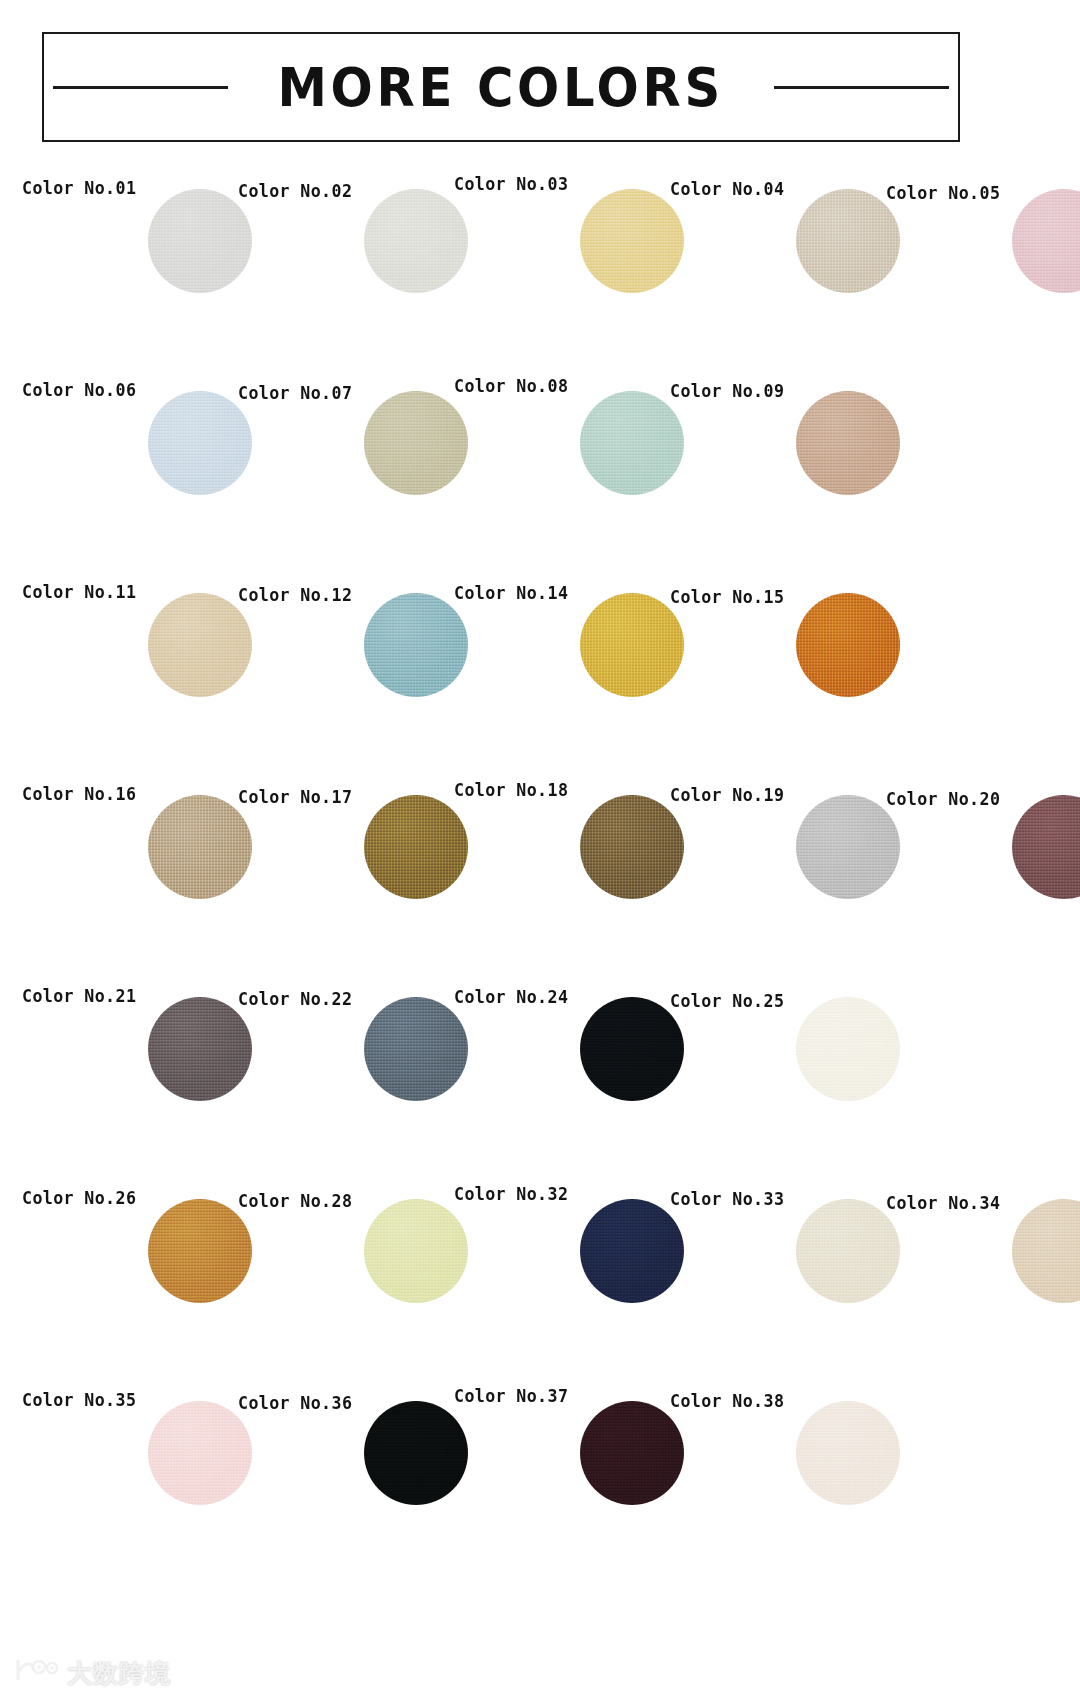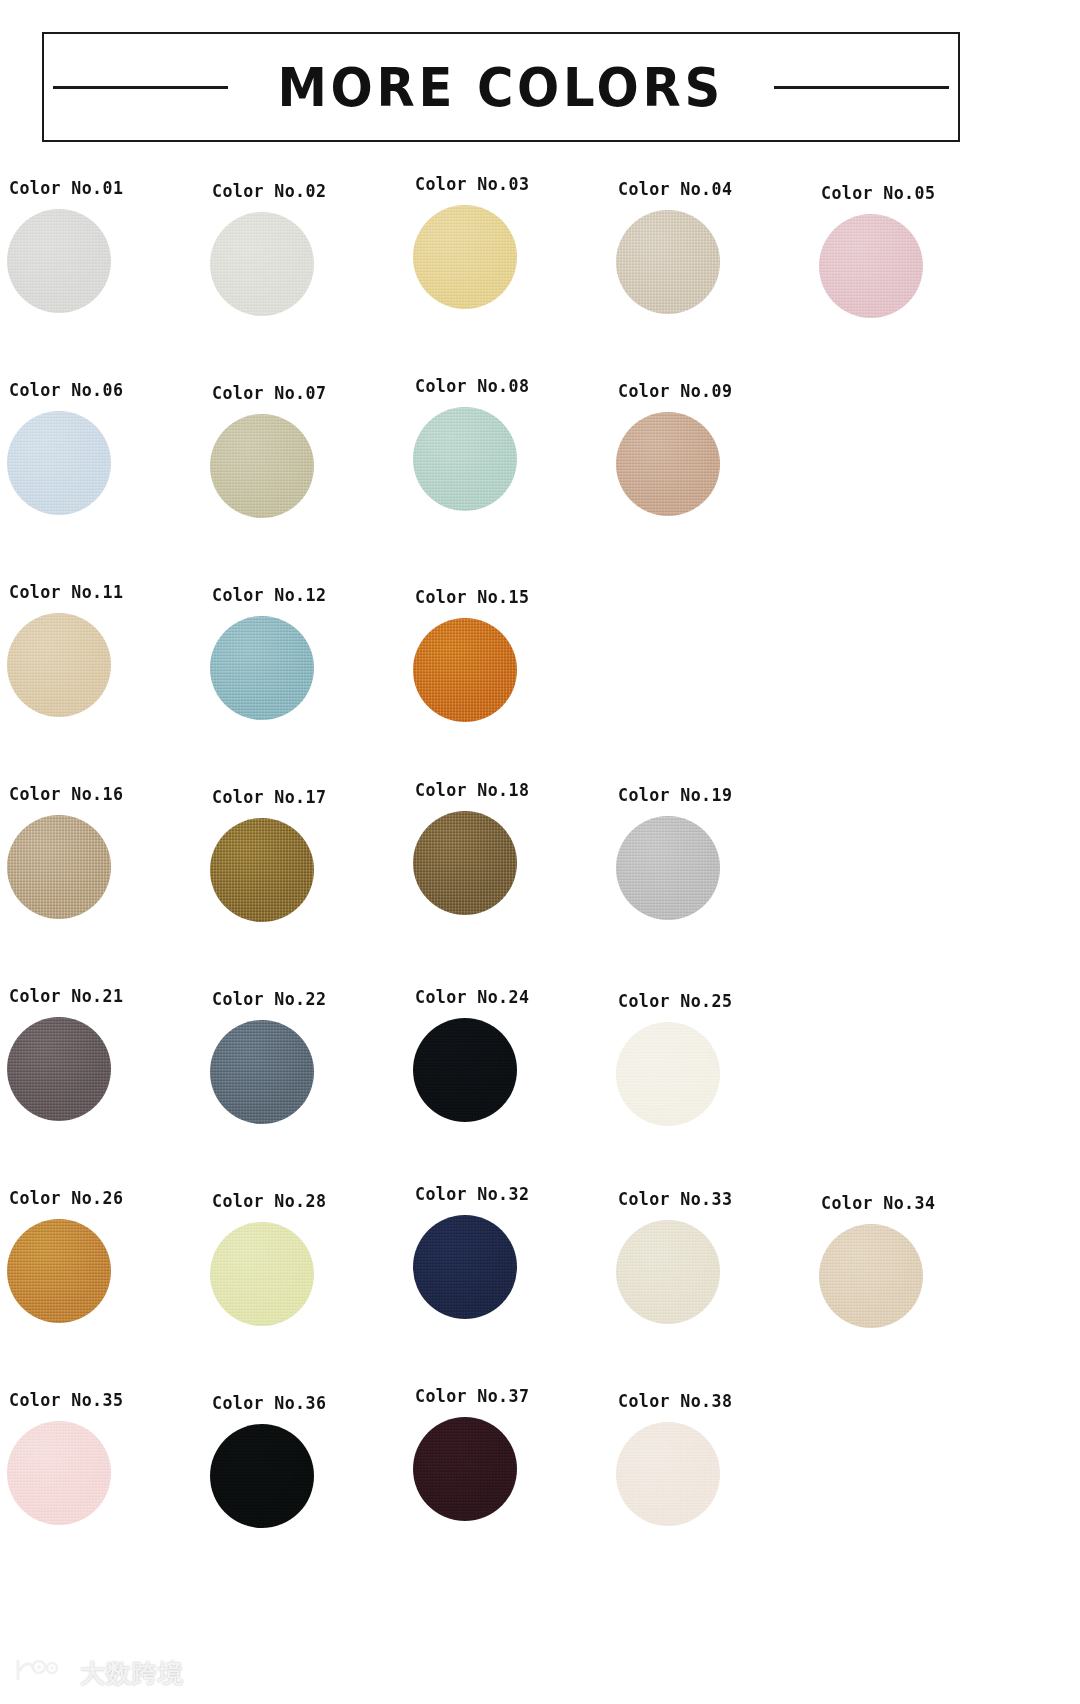--- a/index.html
+++ b/index.html
@@ -60,23 +60,23 @@
     top: 178px;
     width: 1080px;
   }
   .grid-row {
     display: flex;
     width: 1080px;
     height: 202px;
   }
   .cell {
     width: 202px;
-    margin-left: 1px;
+    margin-left: 14px;
     display: flex;
-    flex-direction: column;
+    flex-direction: row;
     align-items: flex-start;
   }
   .cell.spacer { visibility: hidden; }
   .cell-label {
     font-family: "DejaVu Sans Mono", monospace;
     font-size: 17.5px;
     font-weight: bold;
     letter-spacing: 0.4px;
     color: #141414;
     white-space: nowrap;
@@ -145,21 +145,21 @@
   .off3 { margin-top: 1px; }
   .off4 { margin-top: 5px; }
 
   
   .watermark {
     position: absolute;
     left: 14px;
     bottom: 14px;
     display: flex;
     align-items: flex-start;
-    gap: 20px;
+    gap: 7px;
     opacity: 0.92;
   }
   .wm-mark {
     width: 46px;
     height: 26px;
     position: relative;
   }
   .wm-text {
     font-family: "DejaVu Sans", sans-serif;
     font-size: 25px;
@@ -246,20 +246,26 @@
           <div class="swatch" style="background: rgb(217, 199, 163);"></div>
         </div>
       </div>
       <div class="cell">
         <div class="cell-label off1">Color No.12</div>
         <div class="swatch-wrap">
           <div class="swatch" style="background: rgb(131, 178, 187);"></div>
         </div>
       </div>
       <div class="cell">
+        <div class="cell-label off3">Color No.14</div>
+        <div class="swatch-wrap">
+          <div class="swatch weave" style="background: rgb(210, 172, 60);"></div>
+        </div>
+      </div>
+      <div class="cell">
         <div class="cell-label off4">Color No.15</div>
         <div class="swatch-wrap">
           <div class="swatch weave" style="background: rgb(196, 103, 31);"></div>
         </div>
       </div>
     </div>
     <div class="grid-row">
       <div class="cell">
         <div class="cell-label off0">Color No.16</div>
         <div class="swatch-wrap">
@@ -275,20 +281,26 @@
       <div class="cell">
         <div class="cell-label off2">Color No.18</div>
         <div class="swatch-wrap">
           <div class="swatch weave" style="background: rgb(109, 90, 56);"></div>
         </div>
       </div>
       <div class="cell">
         <div class="cell-label off3">Color No.19</div>
         <div class="swatch-wrap">
           <div class="swatch" style="background: rgb(185, 185, 185);"></div>
+        </div>
+      </div>
+      <div class="cell">
+        <div class="cell-label off4">Color No.20</div>
+        <div class="swatch-wrap">
+          <div class="swatch" style="background: rgb(110, 74, 76);"></div>
         </div>
       </div>
     </div>
     <div class="grid-row">
       <div class="cell">
         <div class="cell-label off0">Color No.21</div>
         <div class="swatch-wrap">
           <div class="swatch" style="background: rgb(92, 83, 85);"></div>
         </div>
       </div>

